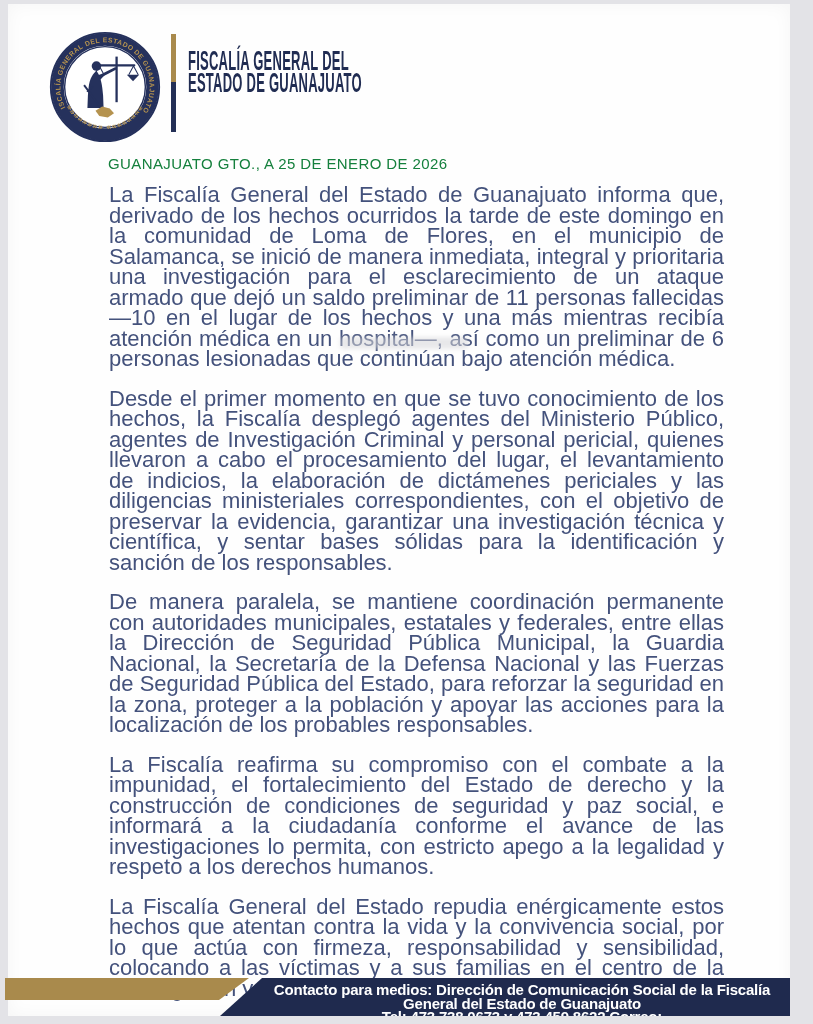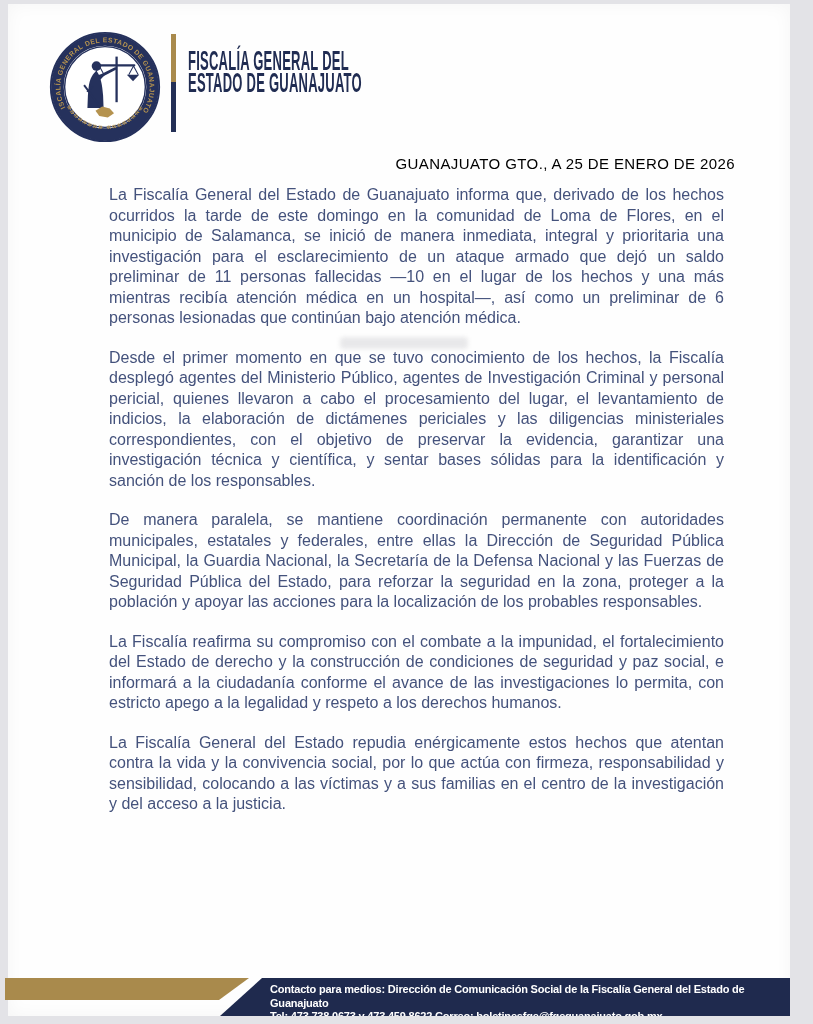--- a/index.html
+++ b/index.html
@@ -21,45 +21,45 @@
   }
   .wordmark{
     position:absolute;left:180px;top:46px;
     color:#202c52;font-weight:bold;font-size:28px;line-height:21.8px;
     transform:scaleX(0.465);transform-origin:0 0;
     white-space:nowrap;letter-spacing:0.5px;
   }
   
   .date-line{
     position:absolute;left:100px;top:151px;width:627px;
-    text-align:right;font-size:15px;color:#000000;letter-spacing:0.4px;
+    text-align:left;font-size:15px;color:#15803d;letter-spacing:0.4px;
   }
   
   .content{position:absolute;left:101px;top:181px;width:627px;}
   .content p{
-    margin:0 12px 19px 0;font-size:16px;line-height:20.5px;
+    margin:0 12px 19px 0;font-size:22px;line-height:20.5px;
     text-align:justify;color:#44527c;
   }
   .scan-smudge{
     position:absolute;left:332px;top:333px;width:128px;height:12px;
     background:#d7d7da;opacity:0.55;border-radius:4px;filter:blur(2px);
   }
   
   .footer-gold{
     position:absolute;left:5px;top:978px;width:244px;height:22px;
     background:#a98a4c;
     clip-path:polygon(0 0,100% 0,calc(100% - 30px) 100%,0 100%);
   }
   .footer-navy{
     position:absolute;left:220px;top:978px;width:570px;height:38px;
     background:#1f2a4e;
     clip-path:polygon(42px 0,100% 0,100% 100%,0 100%);
-    color:#ffffff;text-align:left;
+    color:#ffffff;text-align:center;
     box-sizing:border-box;padding:5px 16px 0 50px;
-    font-size:11px;font-weight:bold;line-height:13.5px;letter-spacing:-0.2px;
+    font-size:15px;font-weight:bold;line-height:13.5px;letter-spacing:-0.2px;
   }
 </style>
 </head>
 <body>
 
 <div class="stage">
   <div class="page">
 
     <svg class="seal" viewBox="0 0 120 120">
       <circle cx="60" cy="60" r="57" fill="#ffffff" stroke="#25315c" stroke-width="2"></circle>

